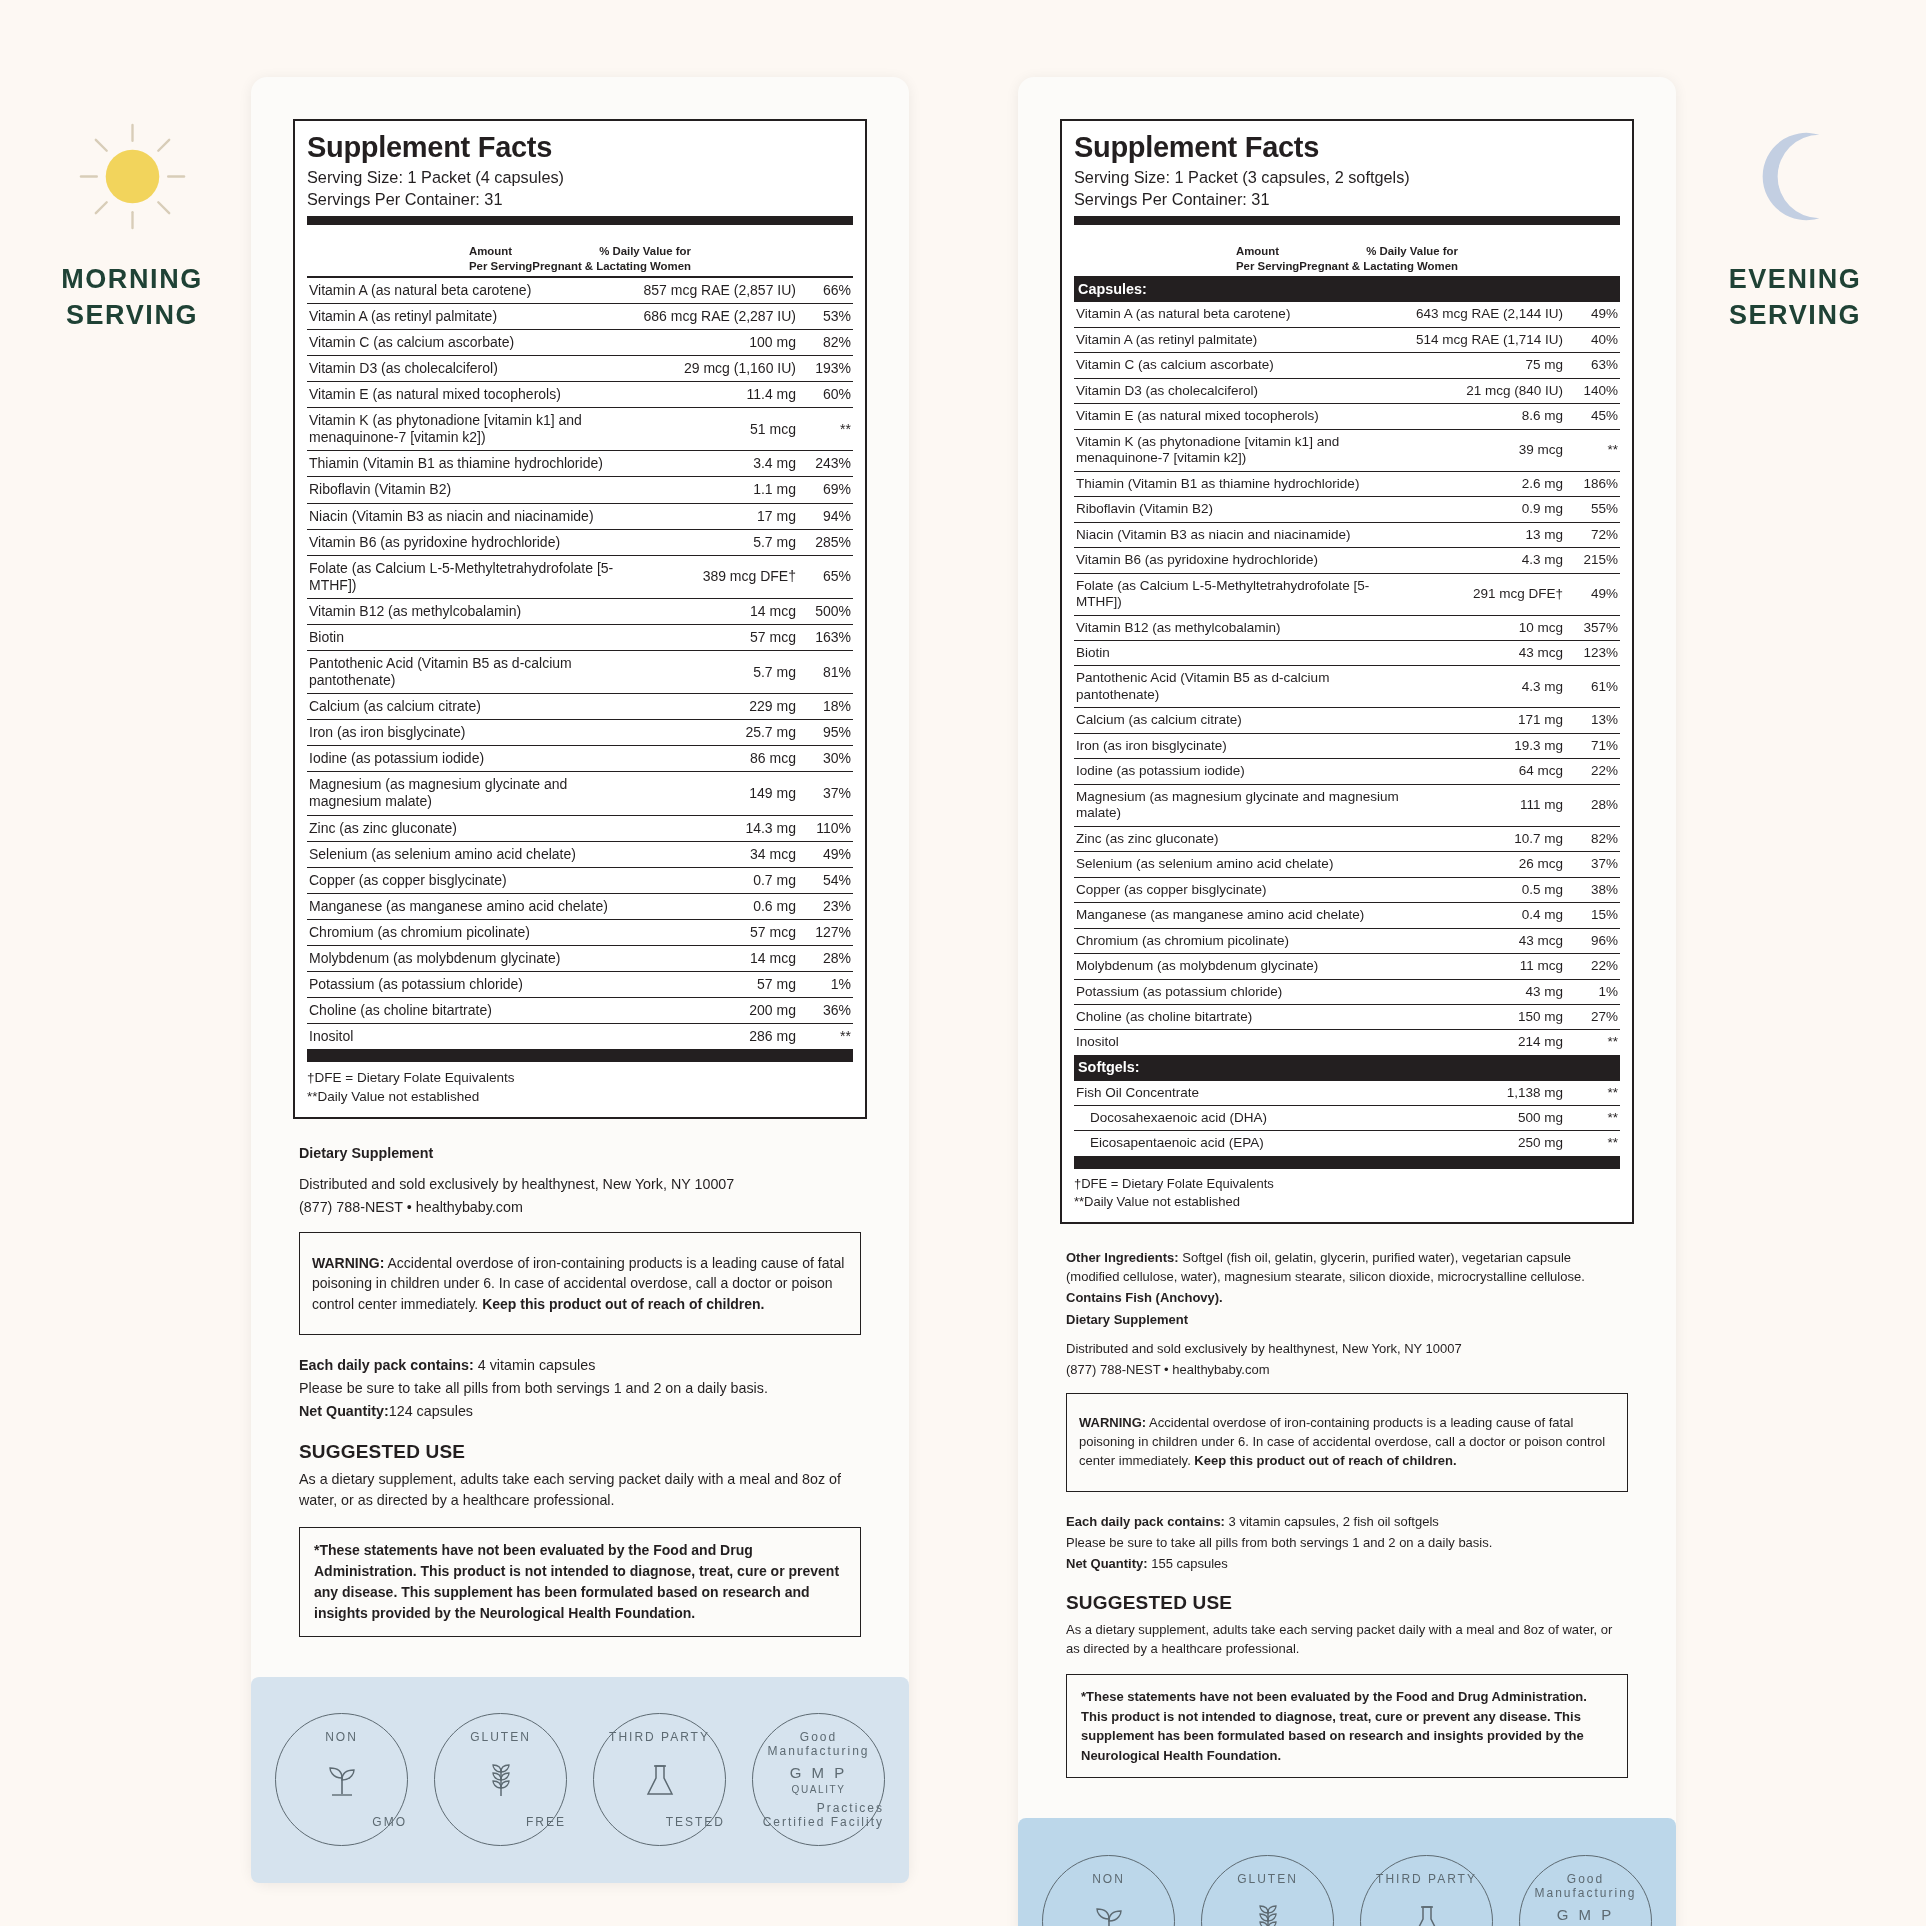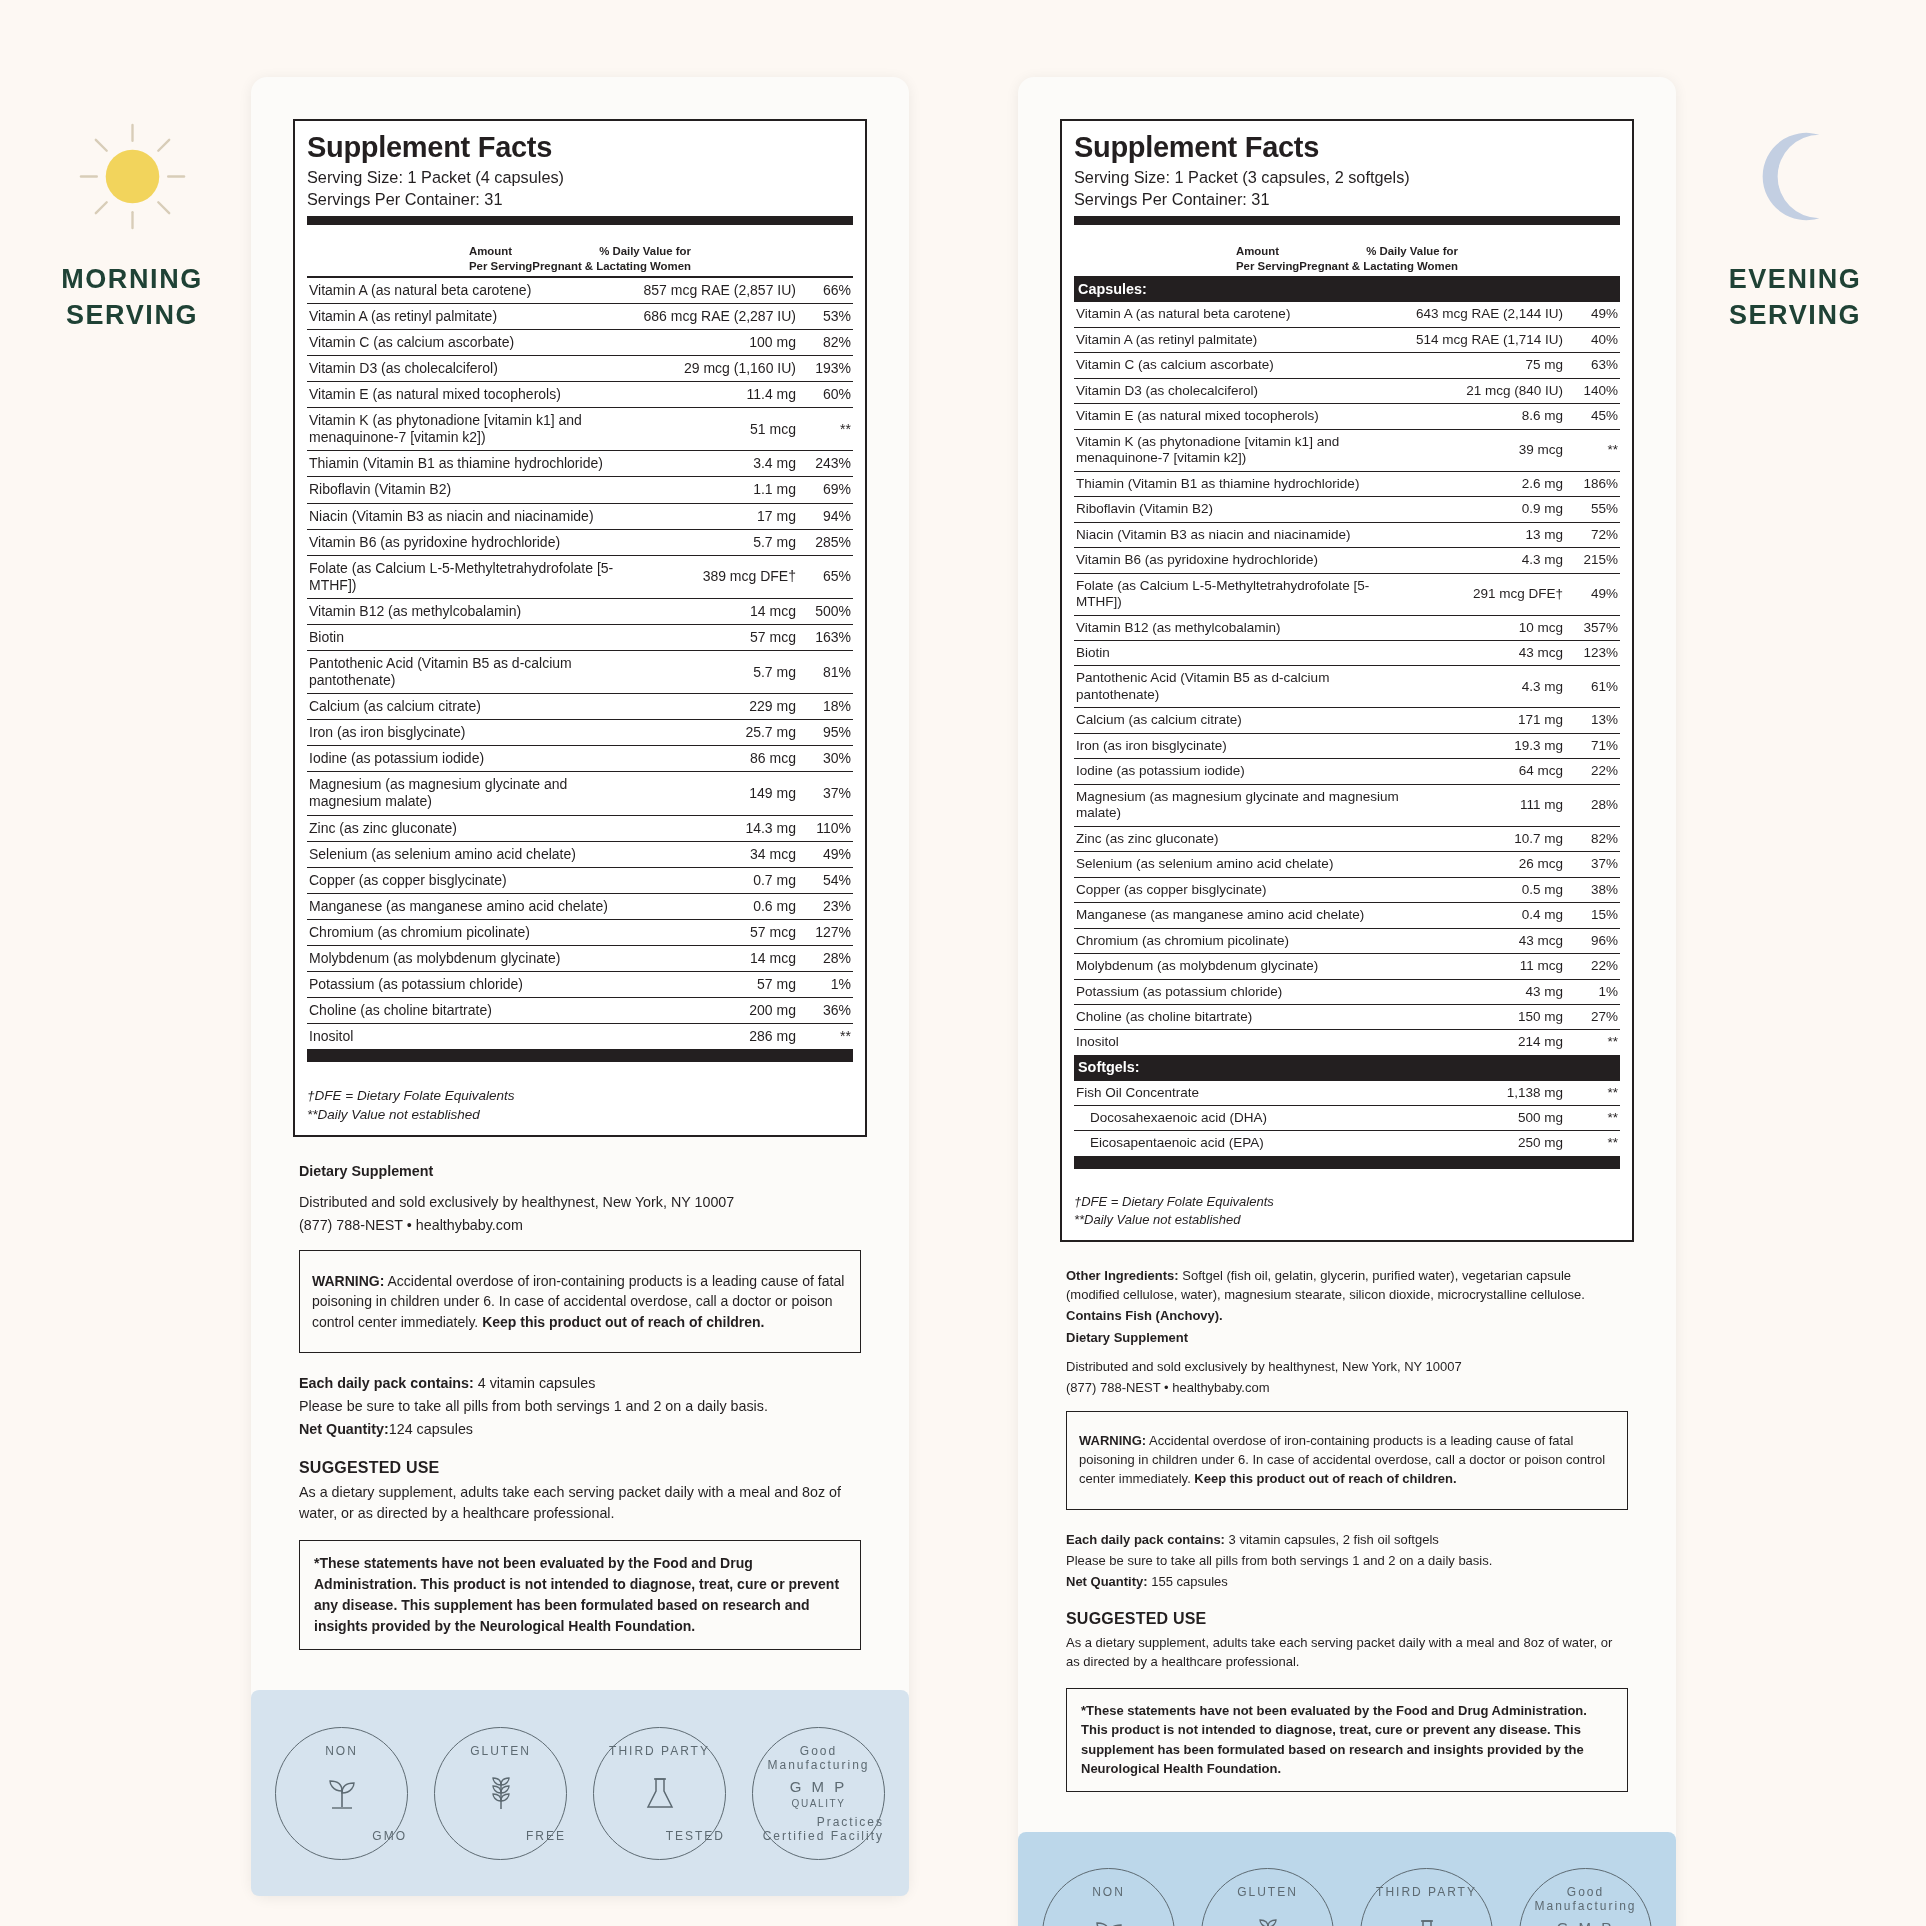--- a/index.html
+++ b/index.html
@@ -124,22 +124,21 @@
   }
   tr.indent td.nutrient { padding-left: 16px; }
   .bar-bottom {
     height: 13px;
     background: #231f20;
     margin-top: 0;
   }
   .sf-foot {
     font-size: 13.5px;
     line-height: 1.42;
-    padding-top: 24px;
-    font-style: italic;
+    padding-top: 6px;
   }
 
   
   .copy {
     padding: 24px 6px 0 6px;
     font-size: 14.3px;
     line-height: 1.48;
   }
   .copy p { margin: 0 0 2px 0; }
   .copy b { font-weight: bold; }
@@ -157,21 +156,21 @@
   .fda-box {
     border: 1px solid #231f20;
     padding: 12px 14px;
     font-size: 14px;
     font-weight: bold;
     line-height: 1.5;
     margin: 16px 0 0 0;
   }
   .small-head {
     font-weight: bold;
-    font-size: 16px;
+    font-size: 19px;
     letter-spacing: 0.2px;
   }
 
   
   .panel.evening .copy,
   .panel.evening .warning-box,
   .panel.evening .fda-box { font-size: 13px; }
   .panel.evening table.sf { font-size: 13.5px; }
   .panel.evening .sf-foot { font-size: 13px; }
 

